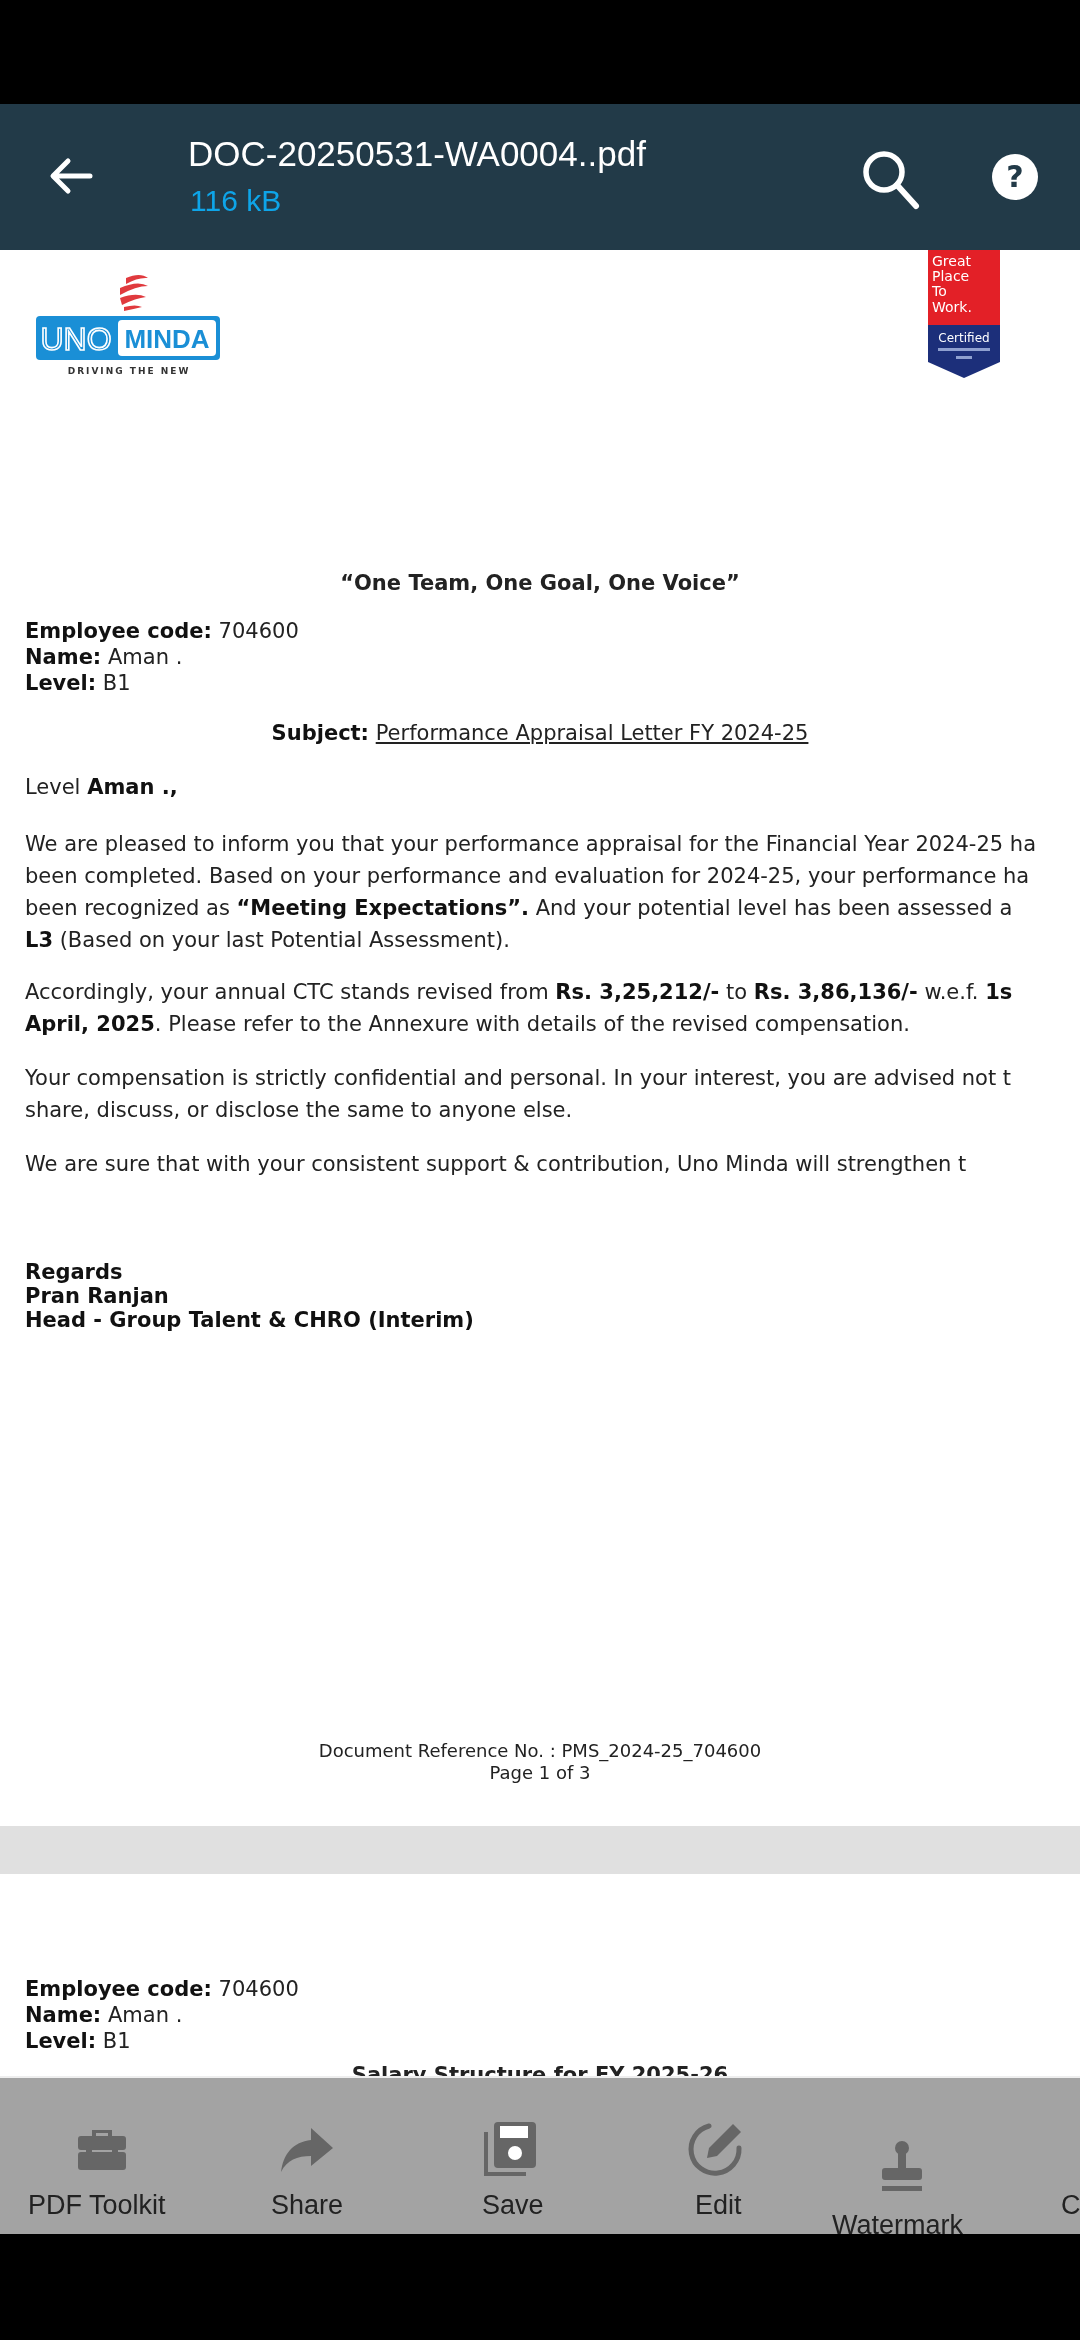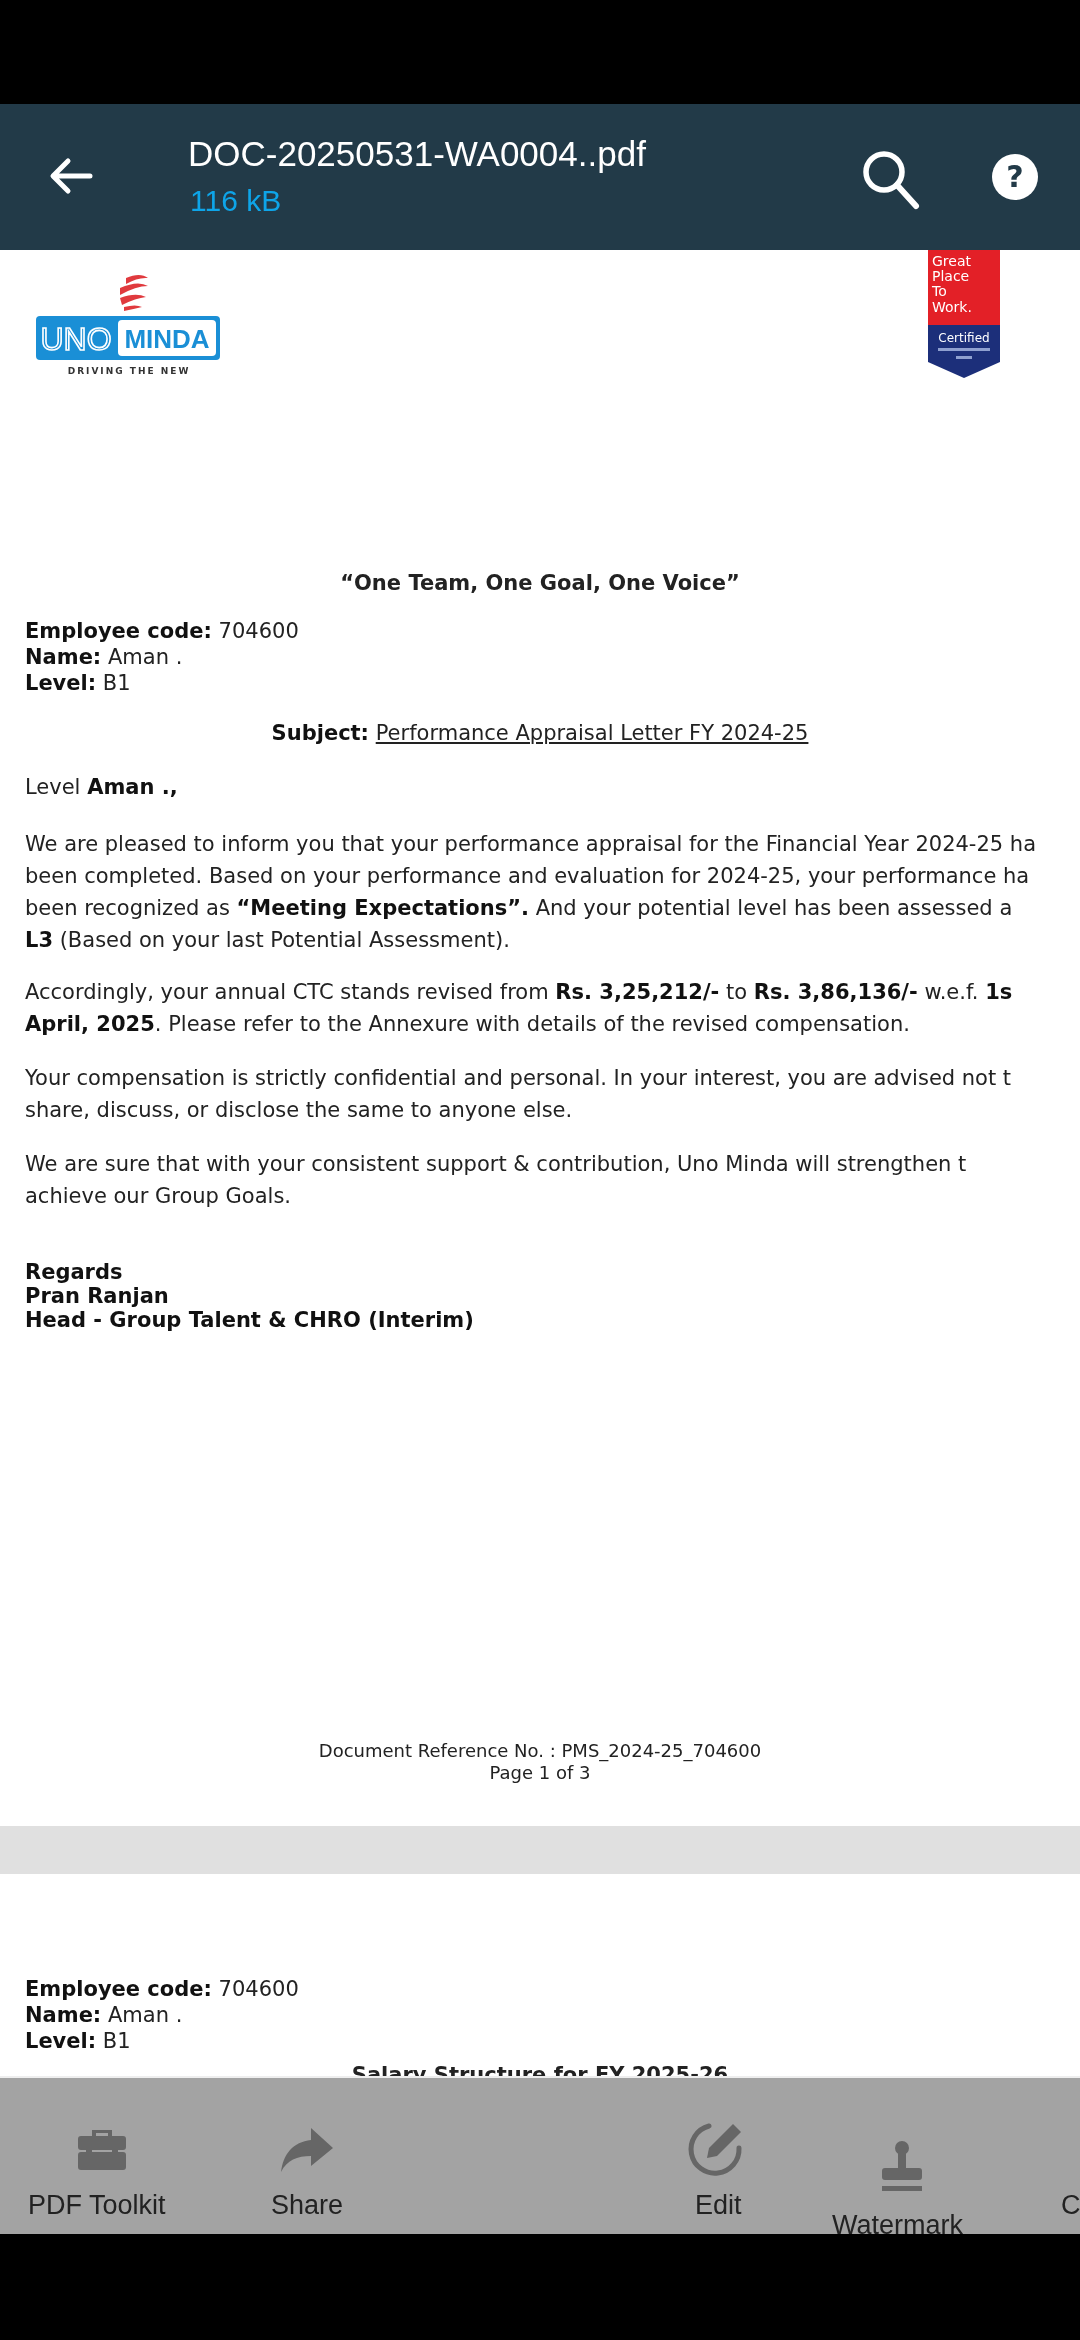--- a/index.html
+++ b/index.html
@@ -129,21 +129,20 @@
       <div><b>April, 2025</b><span>. Please refer to the Annexure with details of the revised compensation.</span></div>
     </div>
 
     <div class="doc-text para p3">
       <div>Your compensation is strictly confidential and personal. In your interest, you are advised not t</div>
       <div>share, discuss, or disclose the same to anyone else.</div>
     </div>
 
     <div class="doc-text para p4">
       <div>We are sure that with your consistent support &amp; contribution, Uno Minda will strengthen t</div>
-      <div>achieve our Group Goals.</div>
     </div>
 
     <div class="doc-text regards">
       <div>Regards</div>
       <div>Pran Ranjan</div>
       <div>Head - Group Talent &amp; CHRO (Interim)</div>
     </div>
 
     <div class="doc-text center footer">
       <div>Document Reference No. : PMS_2024-25_704600</div>
@@ -174,20 +173,29 @@
         <rect x="40" y="30" width="6" height="6" fill="#666"></rect>
     </svg>
     <div class="lbl" style="left:28px;">PDF Toolkit</div>
   </div>
   <div class="tool" style="left:205px;width:205px;">
     <svg class="ic" style="left:72px;" viewBox="0 0 60 60">
       <path d="M34 10 L56 30 L34 48 V38 C20 38 10 42 4 54 C6 36 16 24 34 22z" fill="#666"></path>
     </svg>
     <div class="lbl" style="left:66px;">Share</div>
   </div>
+  <div class="tool" style="left:410px;width:205px;">
+    <svg class="ic" style="left:70px;" viewBox="0 0 60 60">
+      <path d="M6 14 V56 H46" stroke="#666" stroke-width="4" fill="none"></path>
+      <rect x="14" y="4" width="42" height="46" rx="4" fill="#666"></rect>
+      <rect x="20" y="8" width="28" height="12" fill="#fff"></rect>
+      <circle cx="35" cy="35" r="7" fill="#fff"></circle>
+    </svg>
+    <div class="lbl" style="left:72px;">Save</div>
+  </div>
   <div class="tool" style="left:615px;width:205px;">
     <svg class="ic" style="left:72px;" viewBox="0 0 60 60">
       <path d="M22 8 A24 24 0 1 0 52 30" stroke="#666" stroke-width="5" fill="none" stroke-linecap="round"></path>
       <path d="M46 6 L54 14 L30 38 L20 40 L22 30z" fill="#666"></path>
     </svg>
     <div class="lbl" style="left:80px;">Edit</div>
   </div>
   <div class="tool" style="left:800px;width:205px;margin-top:20px;">
     <svg class="ic" style="left:72px;" viewBox="0 0 60 60">
       <circle cx="30" cy="10" r="7" fill="#666"></circle>

